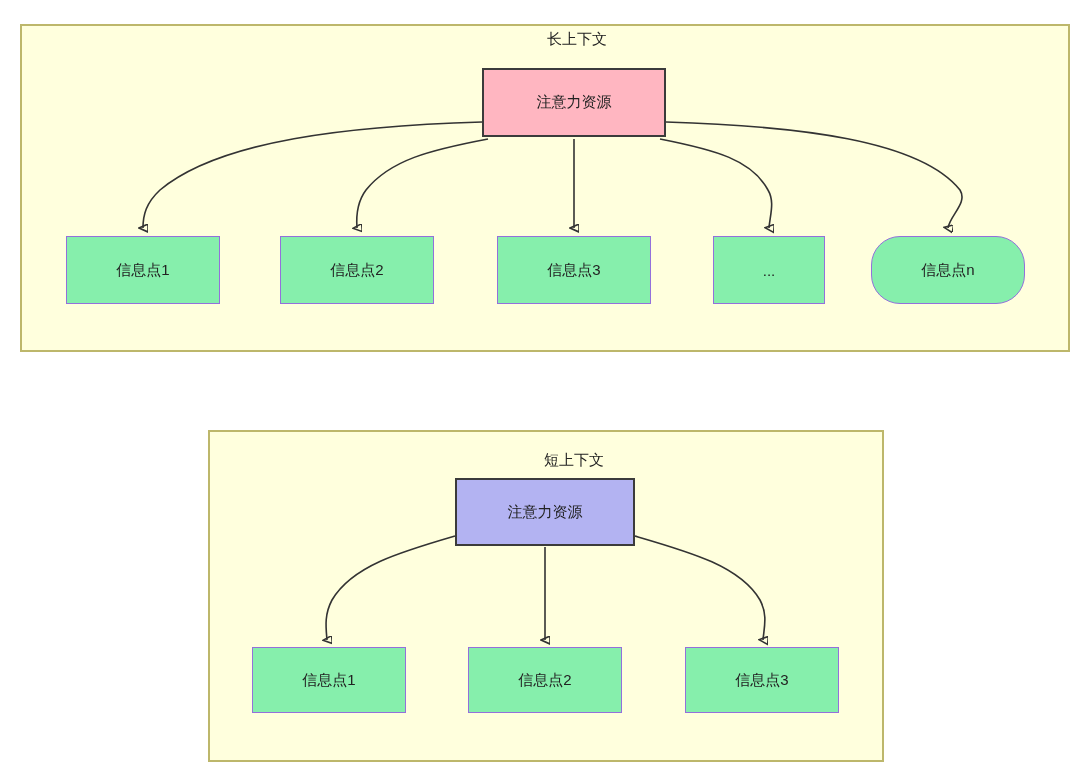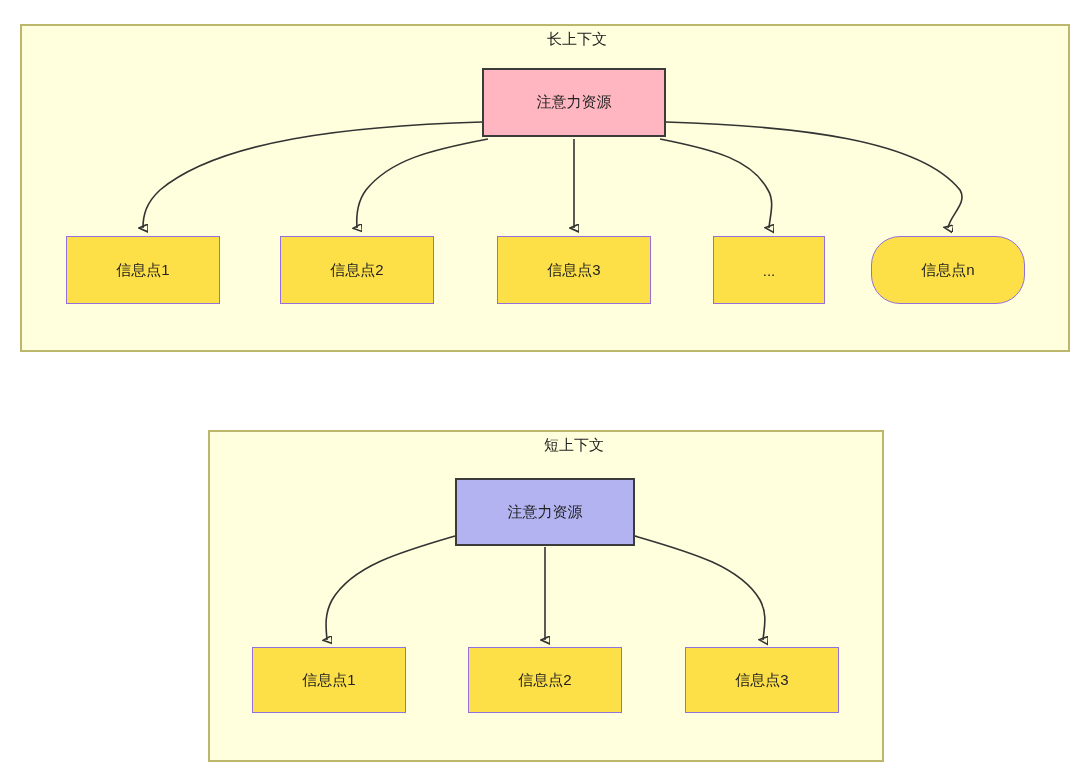--- a/index.html
+++ b/index.html
@@ -58,21 +58,21 @@
     background: #ffb6c1;
     border: 2px solid #3b3b3b;
   }
 
   .node-attention-short {
     background: #b3b3f2;
     border: 2px solid #3b3b3b;
   }
 
   .node-info {
-    background: #fde047;
+    background: #86efac;
     border: 1px solid #9370db;
   }
 
   svg.edges {
     position: absolute;
     left: 0;
     top: 0;
     width: 1080px;
     height: 774px;
     pointer-events: none;
@@ -128,21 +128,21 @@
     <span>...</span>
   </div>
 
   <div class="node node-info" style="left:871px; top:236px; width:154px; height:68px;border-radius:29px;">
     <span>信息点n</span>
   </div>
 
   <div class="group-box" style="left:208px; top:430px; width:676px; height:332px;">
   </div>
 
-  <div class="group-title" style="left:208px; top:436px; width:668px;">短上下文</div>
+  <div class="group-title" style="left:208px; top:451px; width:668px;">短上下文</div>
 
   <svg class="edges">
     <defs>
       <marker id="arrowhead-2" markerWidth="10" markerHeight="10" refX="4" refY="5" orient="auto" markerUnits="userSpaceOnUse">
         <path d="M 0 0 L 8 0 L 4 9 Z" fill="#333333" stroke="none"></path>
       </marker>
     </defs>
     <path d="M 455 536 C 400 552 352 566 332 600 C 324 615 326 628 327 640" marker-end="url(#arrowhead-2)"></path>
     <path d="M 545 547 L 545 640" marker-end="url(#arrowhead-2)"></path>
     <path d="M 635 536 C 690 552 740 566 760 600 C 768 615 764 628 763 640" marker-end="url(#arrowhead-2)"></path>

